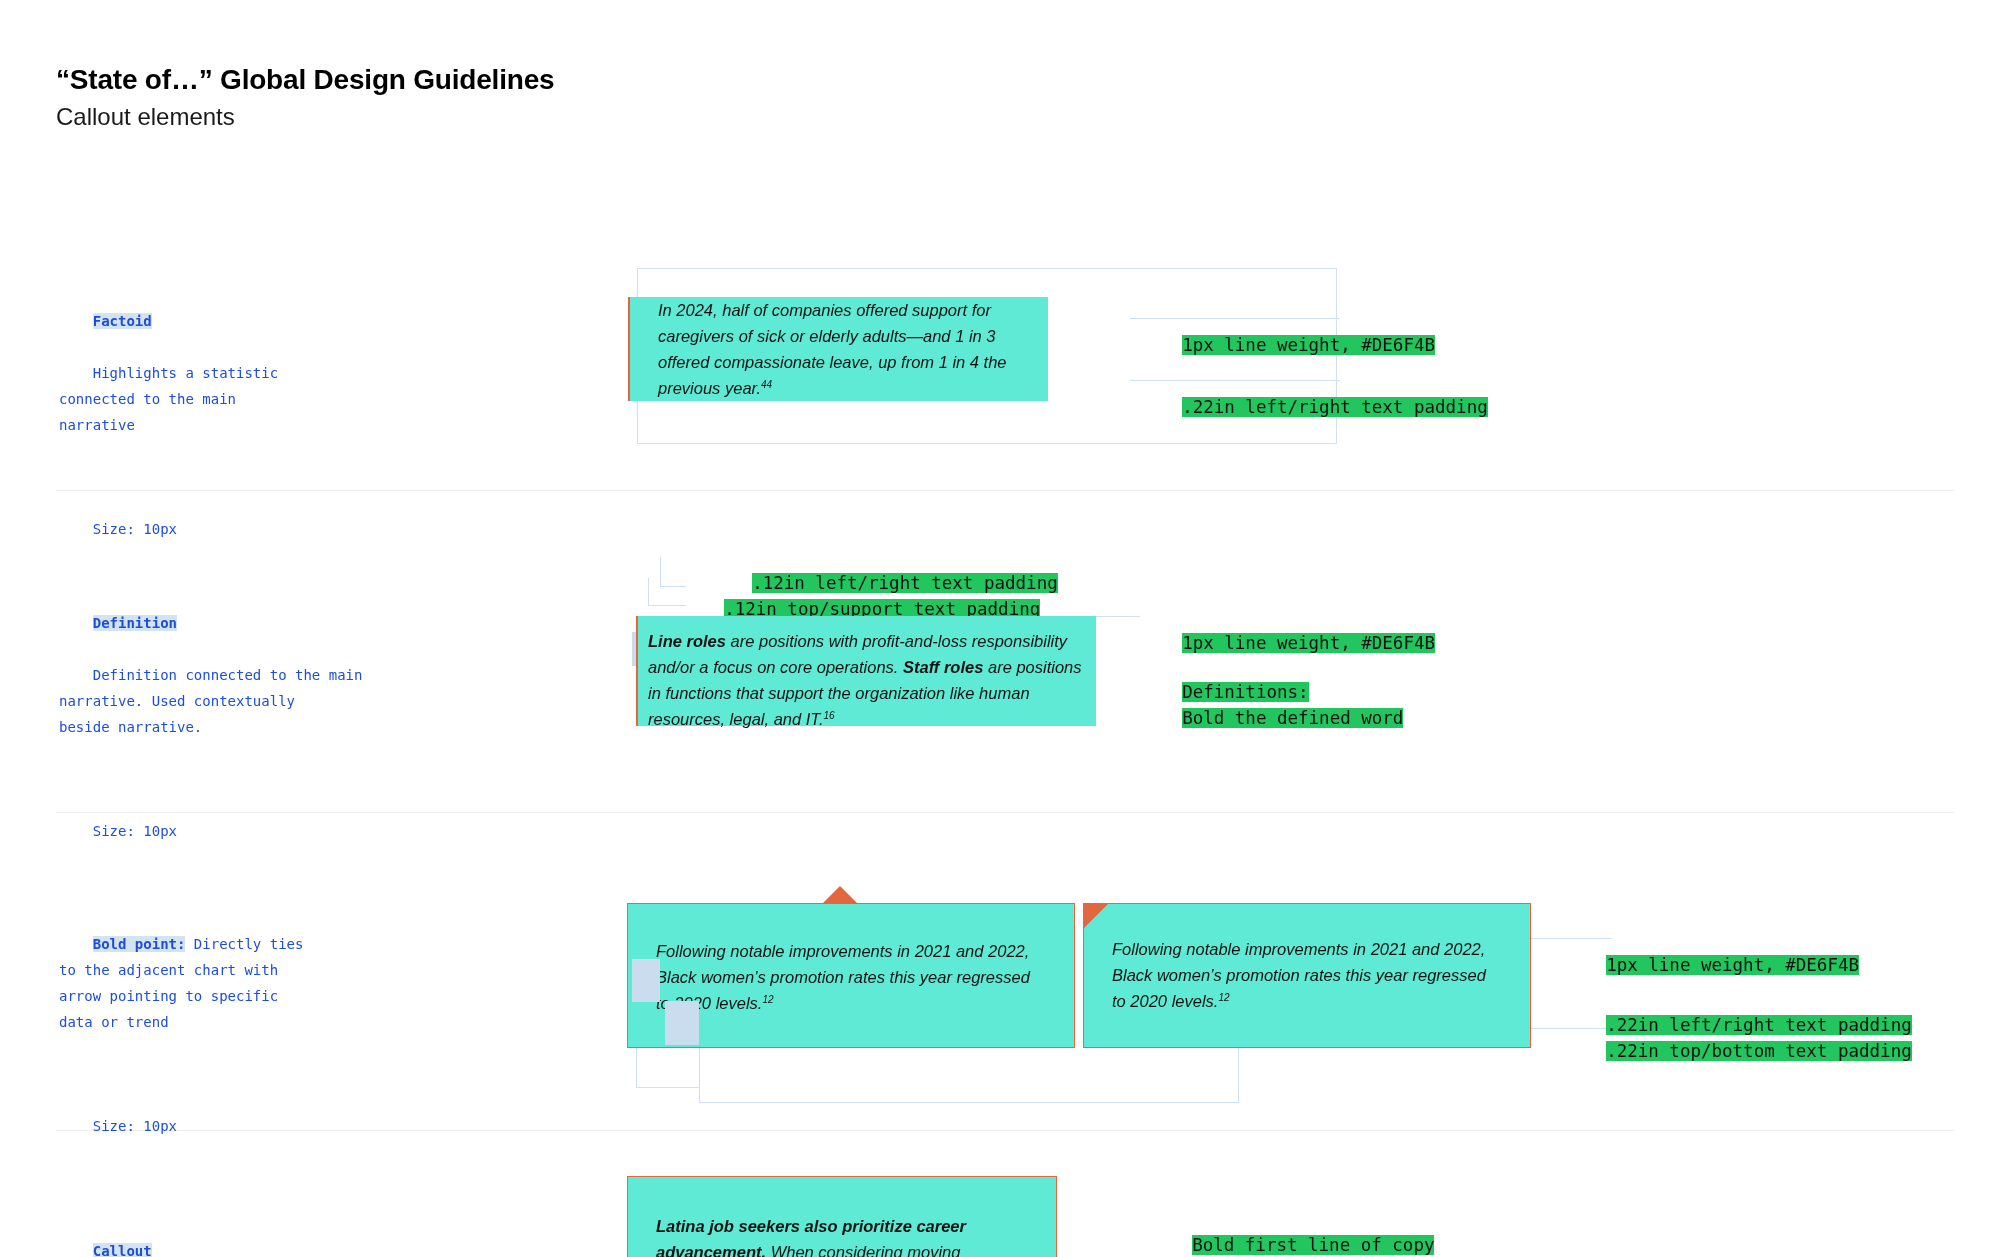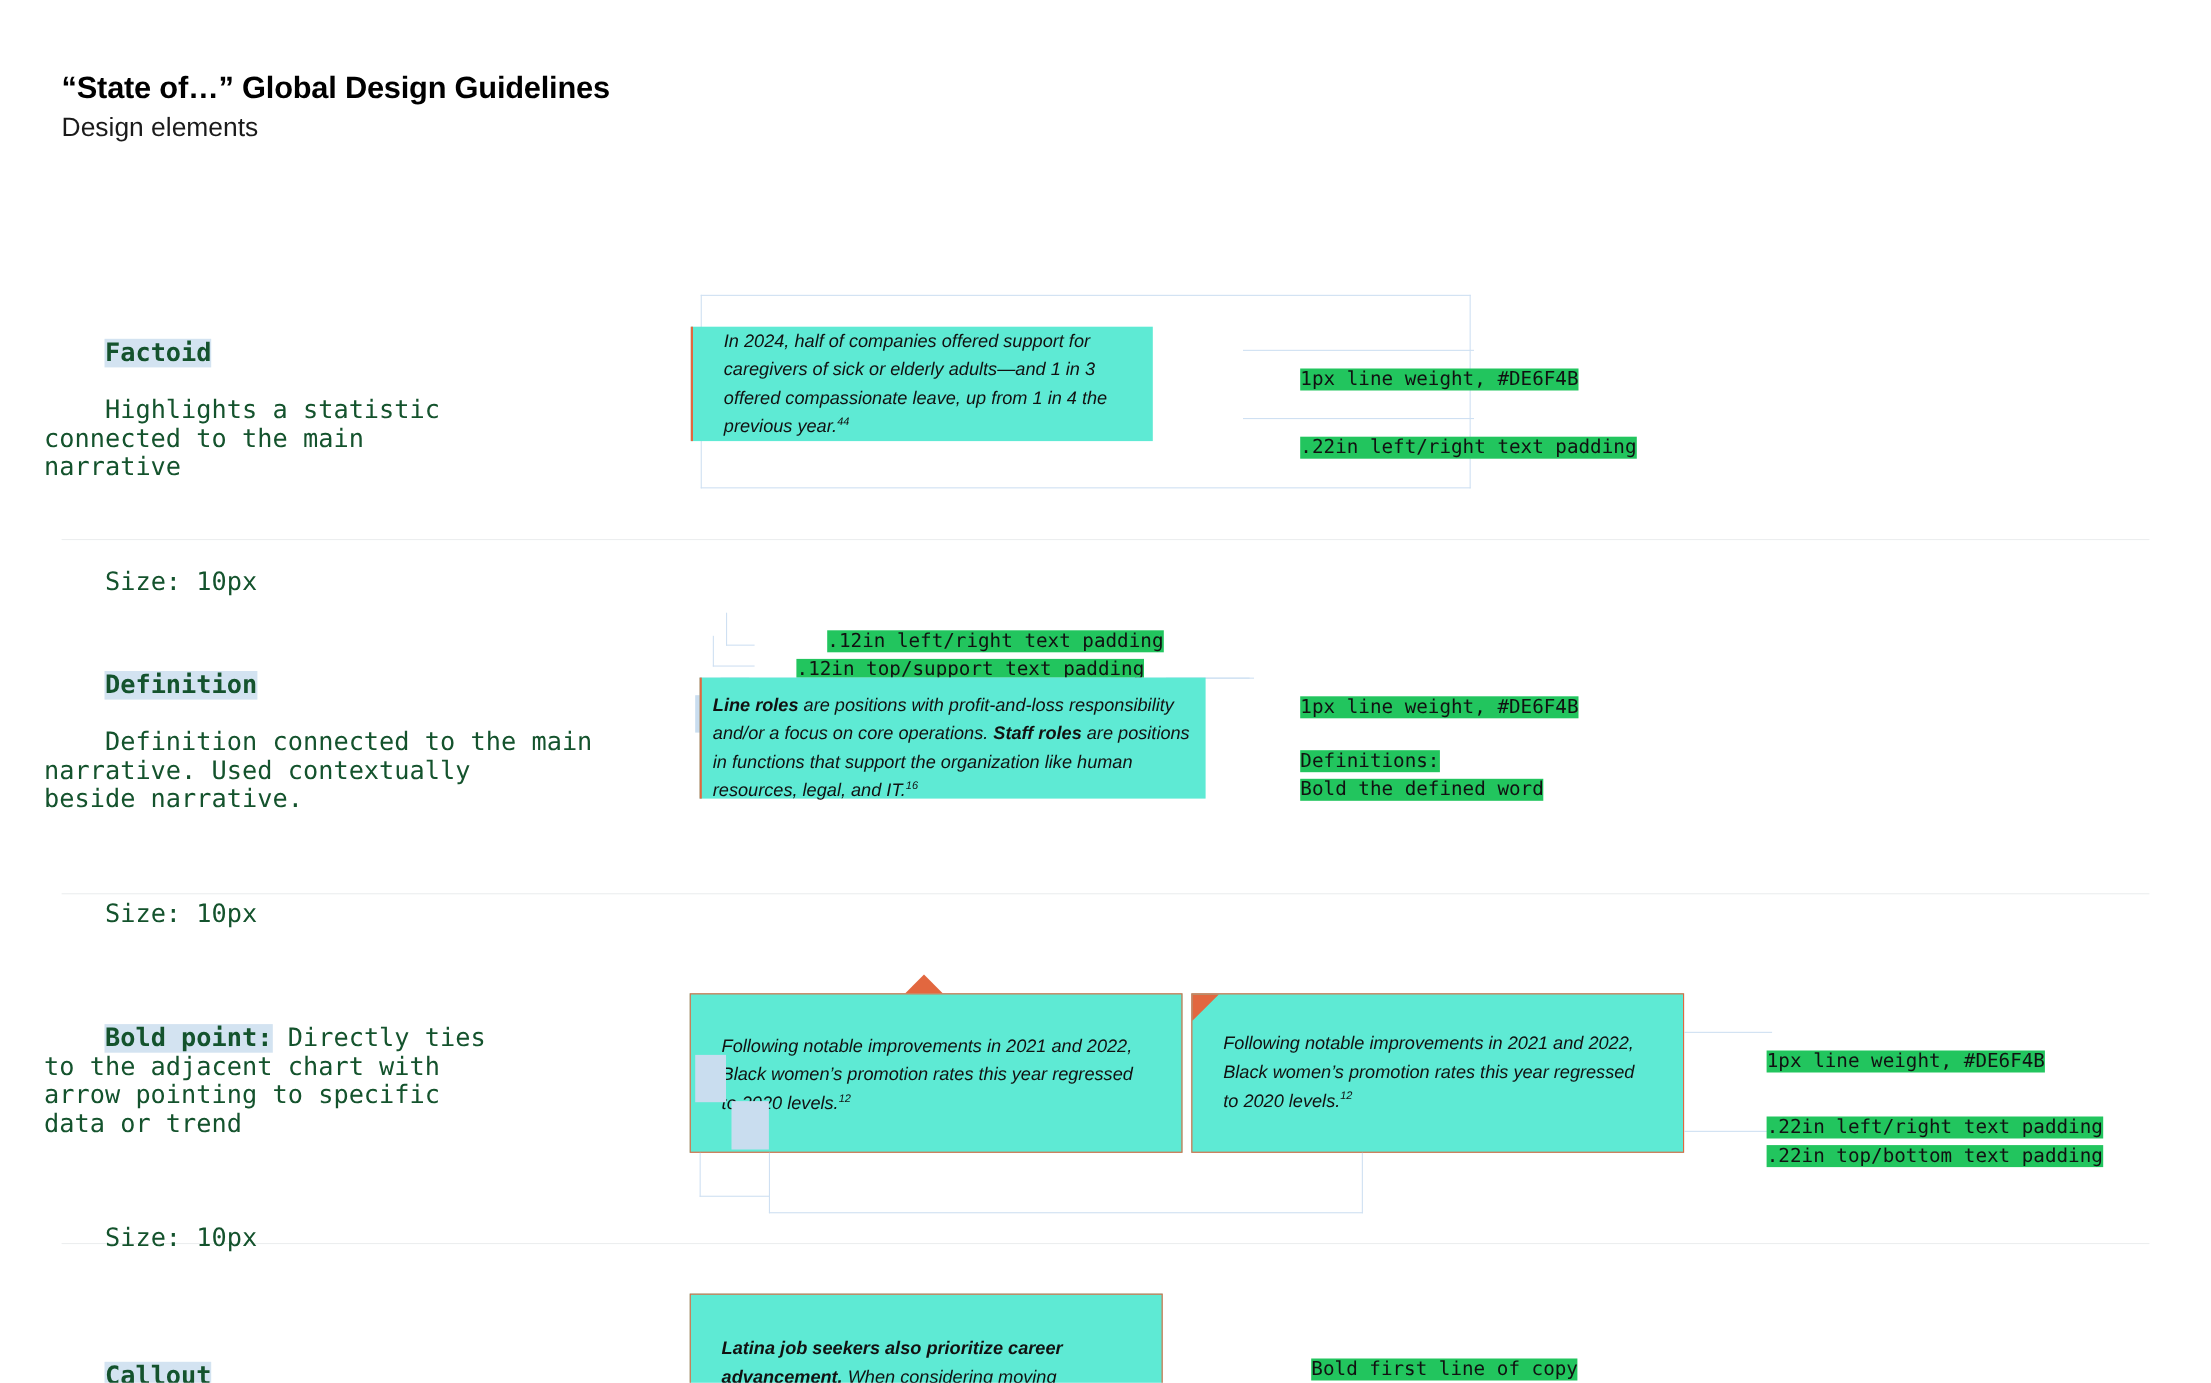--- a/index.html
+++ b/index.html
@@ -12,22 +12,22 @@
 
   
   .header{position:absolute;left:56px;top:50px;}
   .title{font-size:28px;font-weight:bold;letter-spacing:-0.2px;color:#000;line-height:1.26;}
   .subtitle{font-size:24px;font-weight:normal;color:#1a1a1a;line-height:1.3;margin-top:4px;}
 
   
   .divider{position:absolute;left:56px;width:1898px;height:1px;background:#eceeef;}
 
   
-  .spec{position:absolute;left:40px;font-family:"DejaVu Sans Mono","Liberation Mono",monospace;
-        font-size:23px;line-height:26px;color:#14532d;white-space:pre-wrap;}
+  .spec{position:absolute;left:59px;font-family:"DejaVu Sans Mono","Liberation Mono",monospace;
+        font-size:14px;line-height:26px;color:#1d4ed8;white-space:pre-wrap;}
   .spec .hl{background:#d3e3f1;}
   .spec .b{font-weight:bold;}
   .spec .gap{display:block;height:26px;}
 
   
   .note{position:absolute;font-family:"DejaVu Sans Mono","Liberation Mono",monospace;
         font-size:17.5px;line-height:26px;color:#111;white-space:pre;}
   .note span{background:#22c55e;}
 
   
@@ -54,21 +54,21 @@
   
   .pad{position:absolute;background:#c9ddef;}
 </style>
 </head>
 <body>
 
 <div class="page">
 
   <div class="header">
     <div class="title">“State of…” Global Design Guidelines</div>
-    <div class="subtitle">Design elements</div>
+    <div class="subtitle">Callout elements</div>
   </div>
 
   <div class="divider" style="top:478px"></div>
   <div class="divider" style="top:800px"></div>
   <div class="divider" style="top:1118px"></div>
 
   <div class="spec" style="top:270px">
     <span class="hl b">Factoid</span><br>
     <span>Highlights a statistic
 connected to the main

